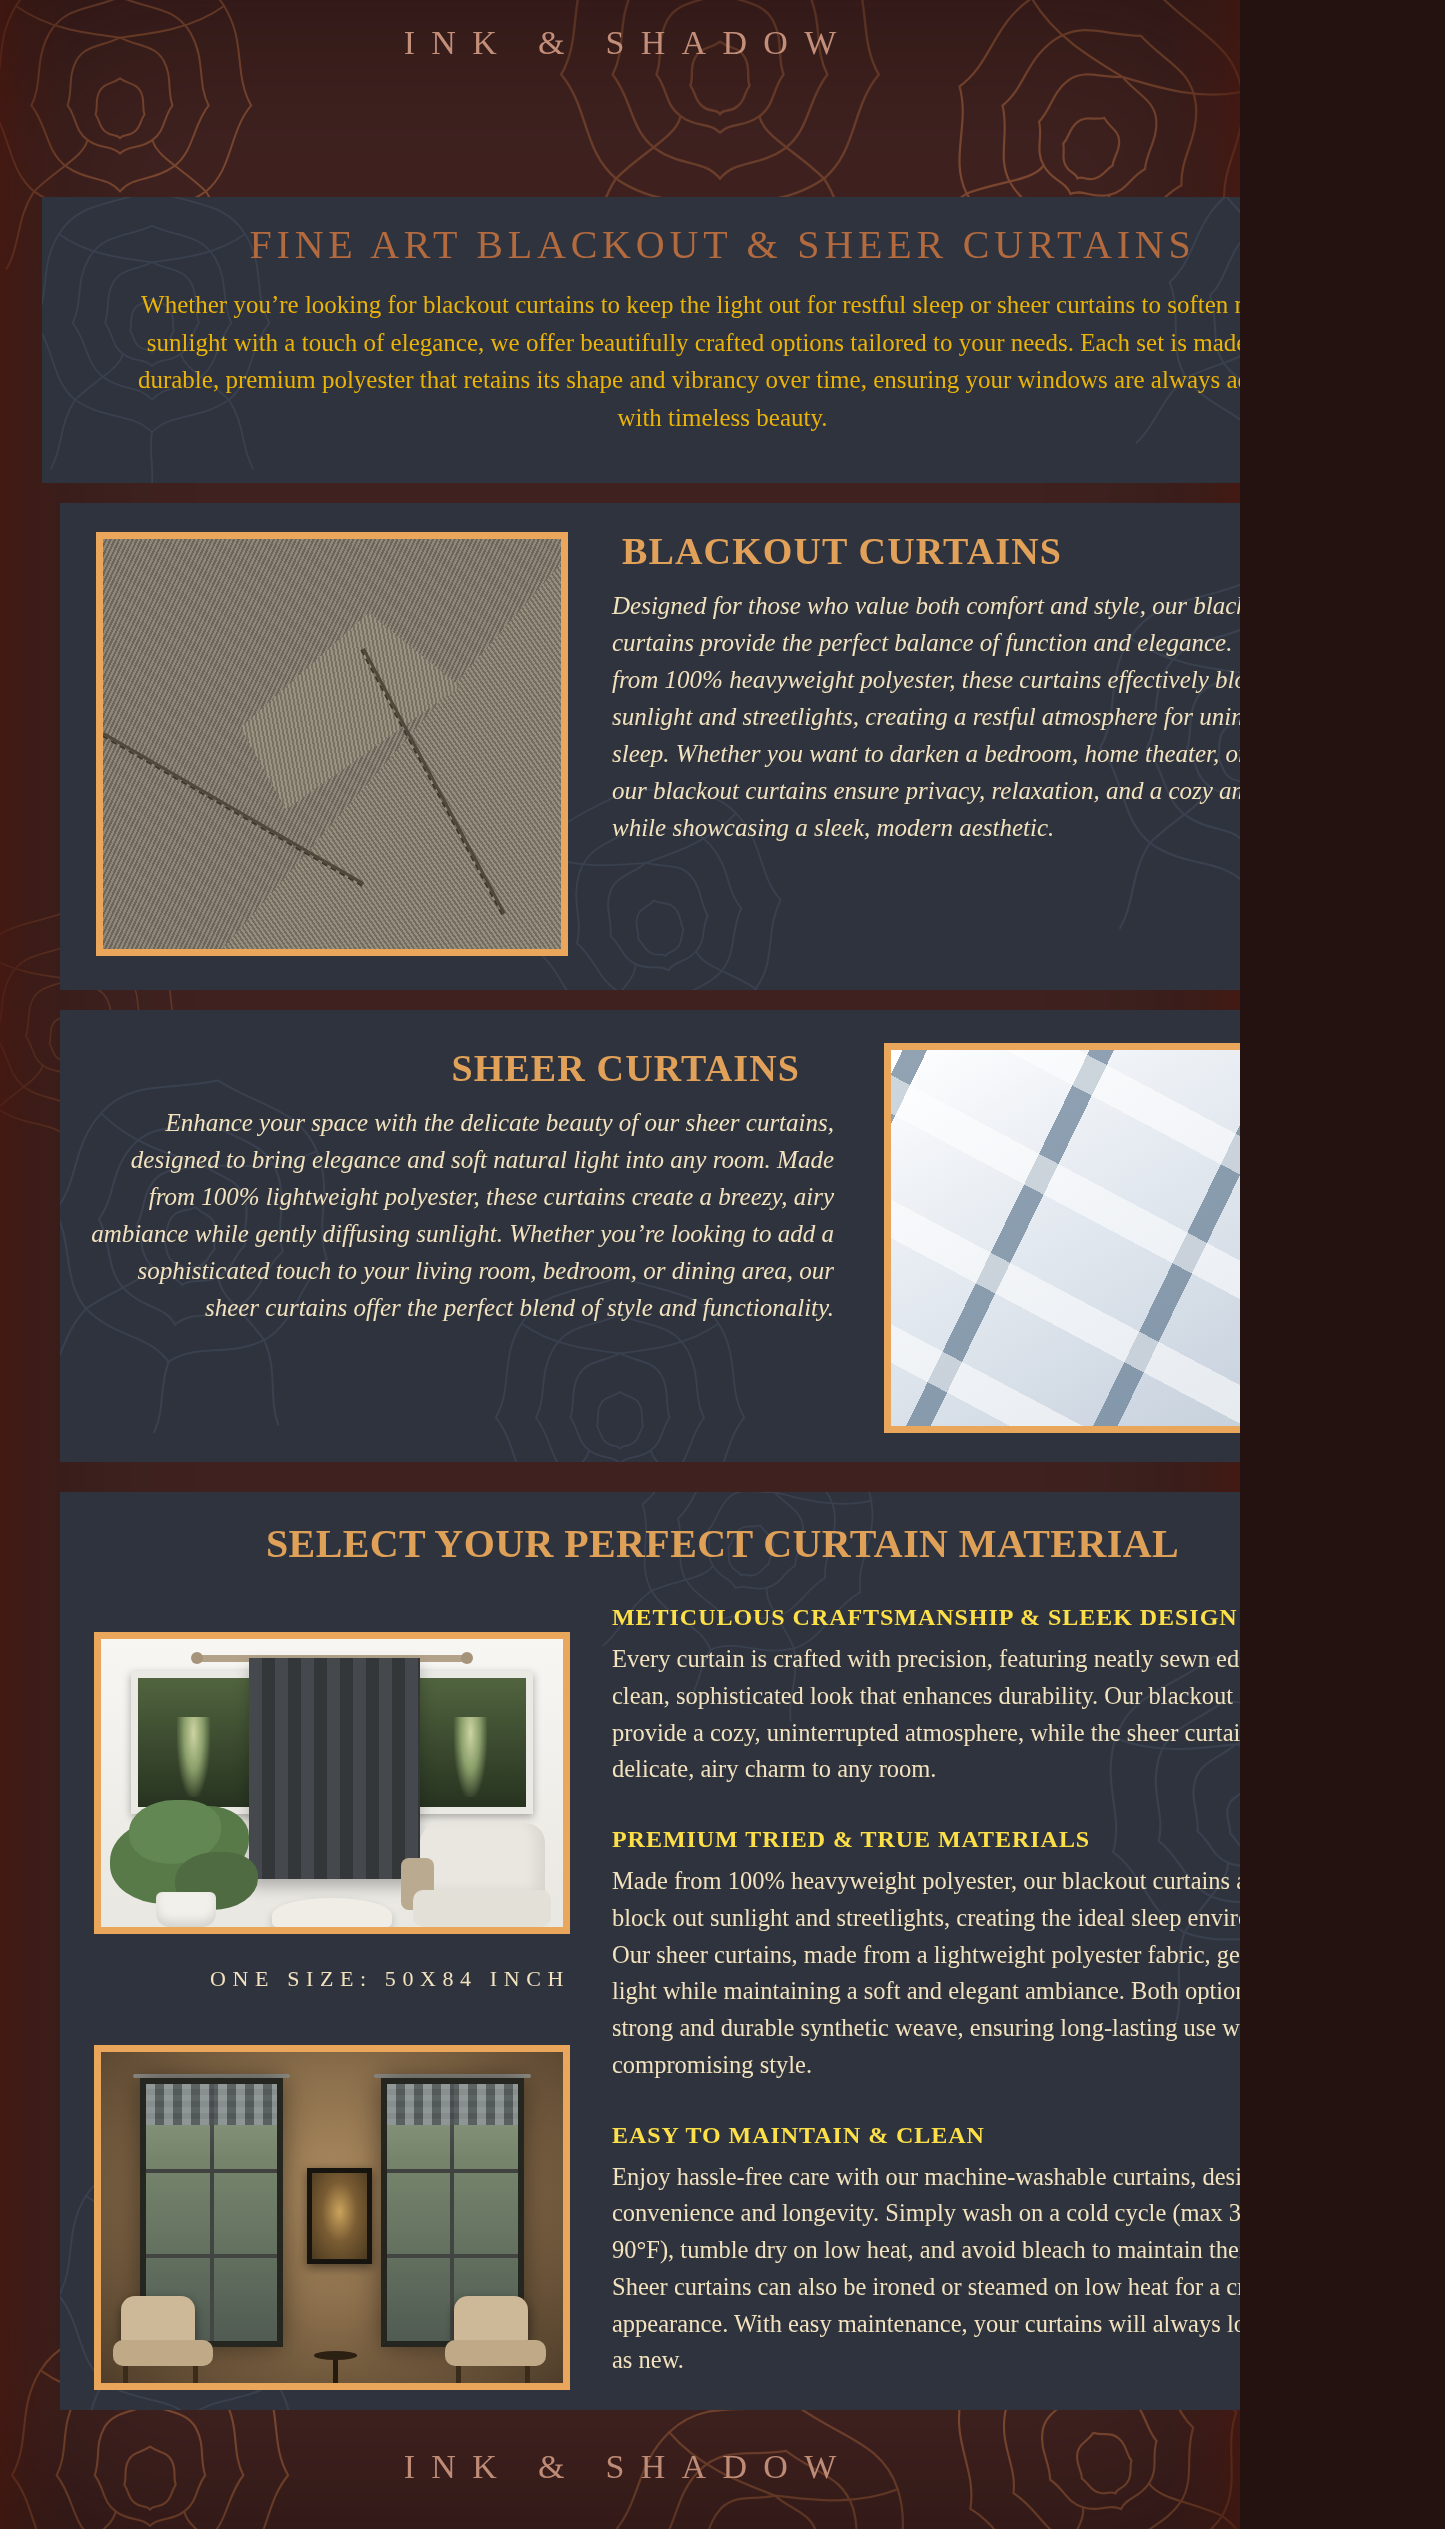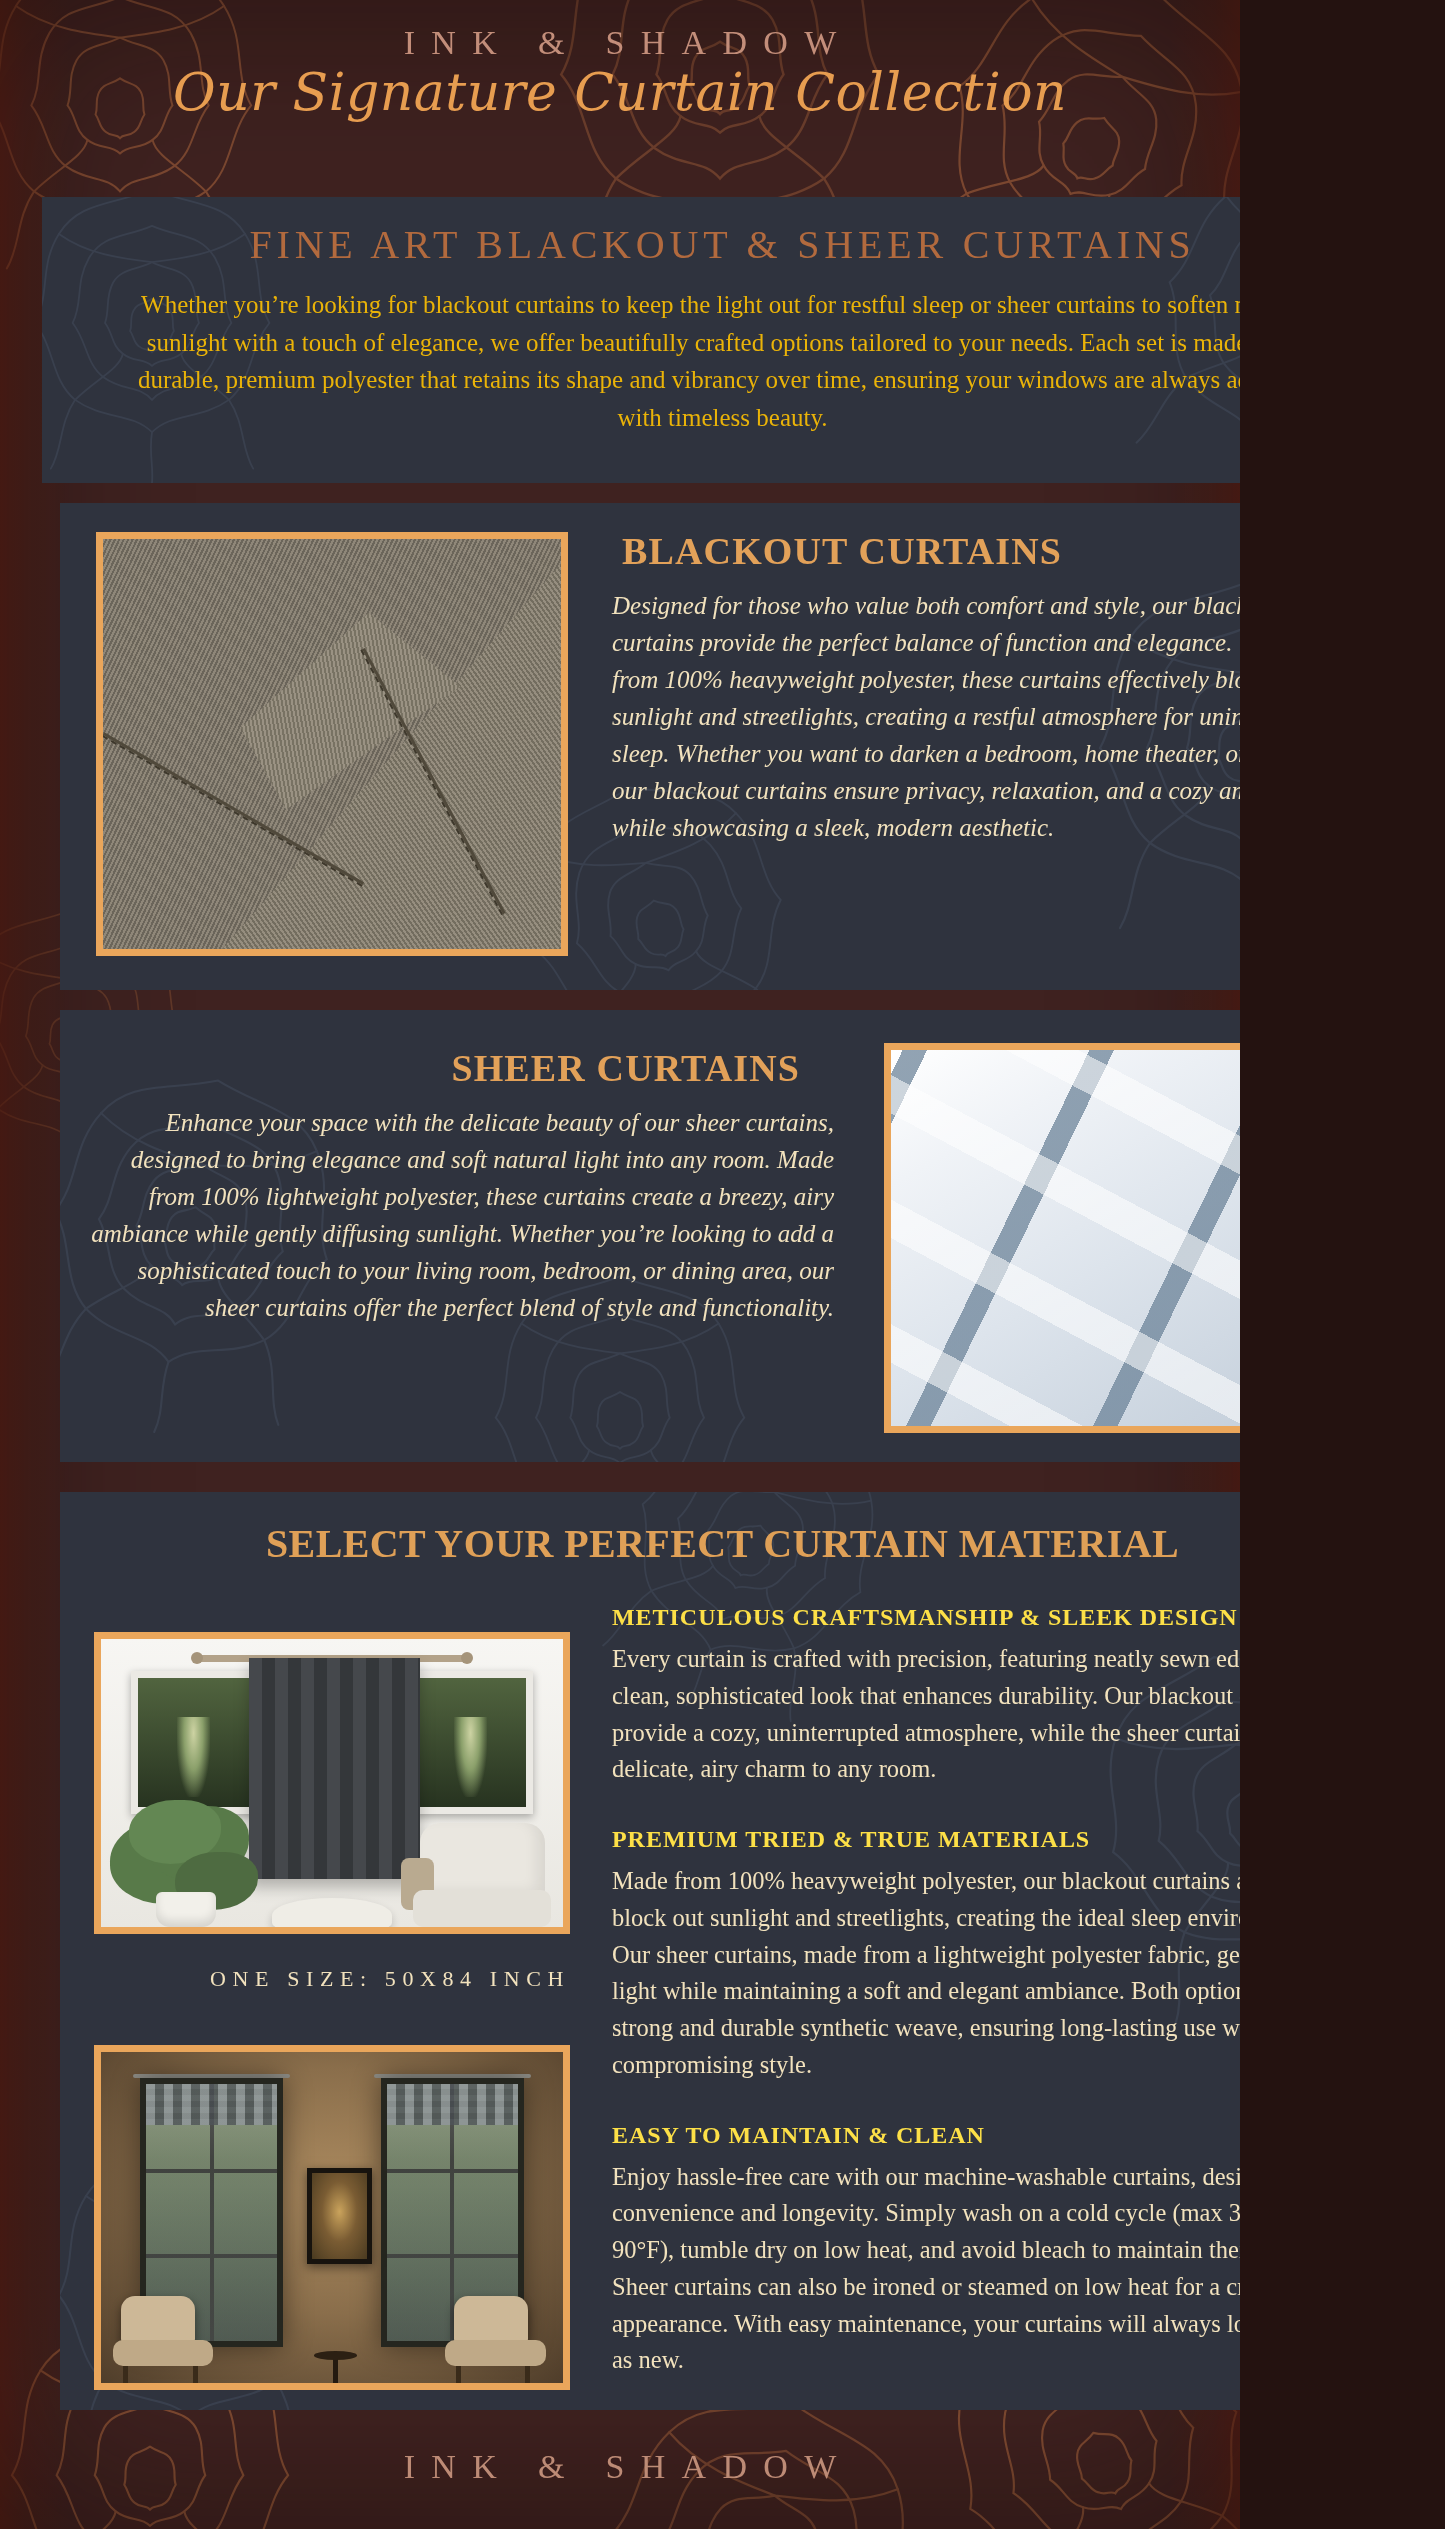--- a/index.html
+++ b/index.html
@@ -150,21 +150,20 @@
   <svg class="pat" style="left:540px;top:2360px;width:430px;height:430px;color:#8a5134;opacity:.7;transform:rotate(14deg)">
       <use href="#peony"></use>
     </svg>
   <svg class="pat" style="right:-70px;top:2260px;width:410px;height:410px;color:#8a5134;opacity:.85;transform:rotate(-20deg)">
       <use href="#peony"></use>
     </svg>
   <div class="edge-tint"></div>
   <div class="vignette"></div>
 
   <div class="brand-top">INK &amp; SHADOW</div>
-  <div class="brand-tagline">Our Signature Curtain Collection</div>
 
   <section class="panel intro-panel">
     <svg class="panel-pat" style="left:-60px;top:-40px;width:340px;height:340px">
         <use href="#peony"></use>
       </svg>
     <svg class="panel-pat" style="right:-80px;top:-60px;width:380px;height:380px;transform:rotate(18deg)">
         <use href="#peony"></use>
       </svg>
     <h1 class="intro-title">FINE ART BLACKOUT &amp; SHEER CURTAINS</h1>
     <p class="intro-body">Whether you’re looking for blackout curtains to keep the light out for restful sleep or sheer curtains to soften natural sunlight with a touch of elegance, we offer beautifully crafted options tailored to your needs. Each set is made with durable, premium polyester that retains its shape and vibrancy over time, ensuring your windows are always adorned with timeless beauty.</p>

